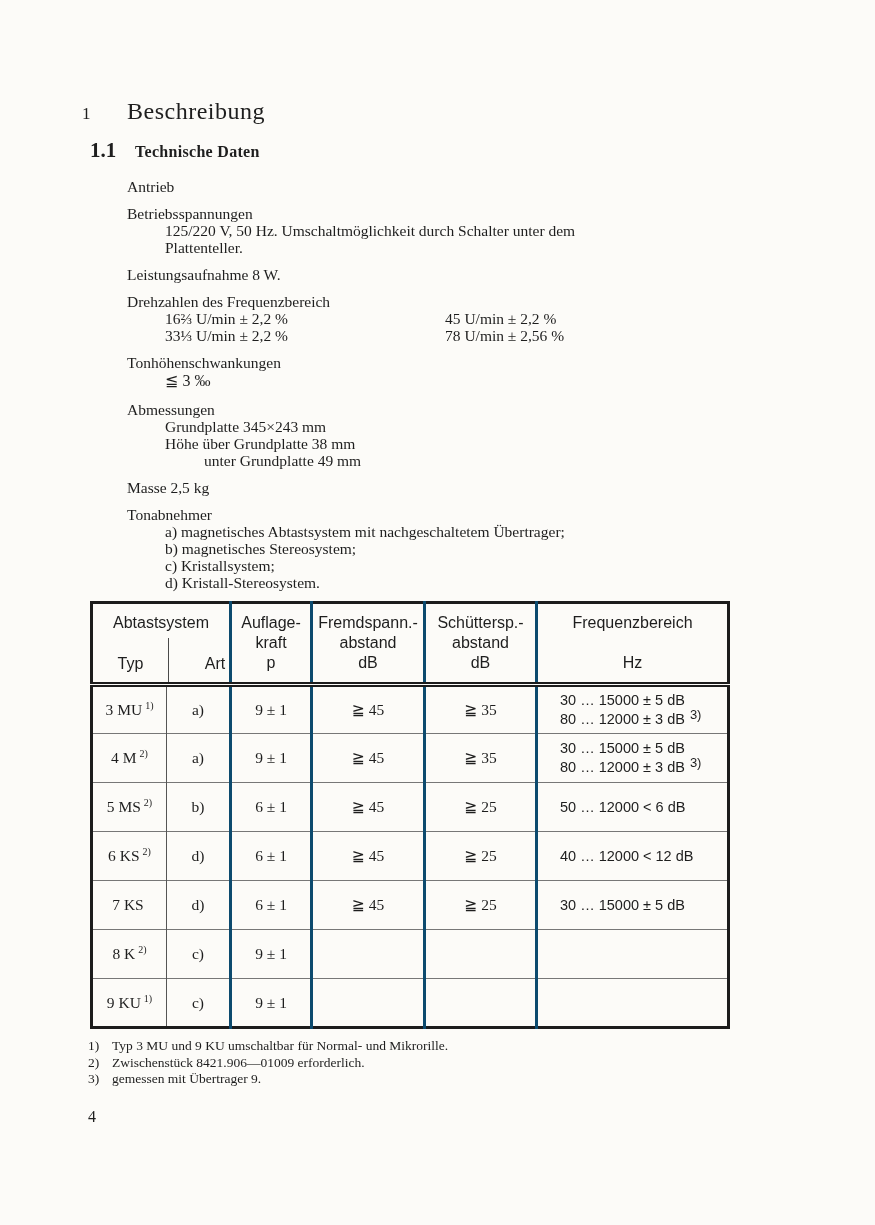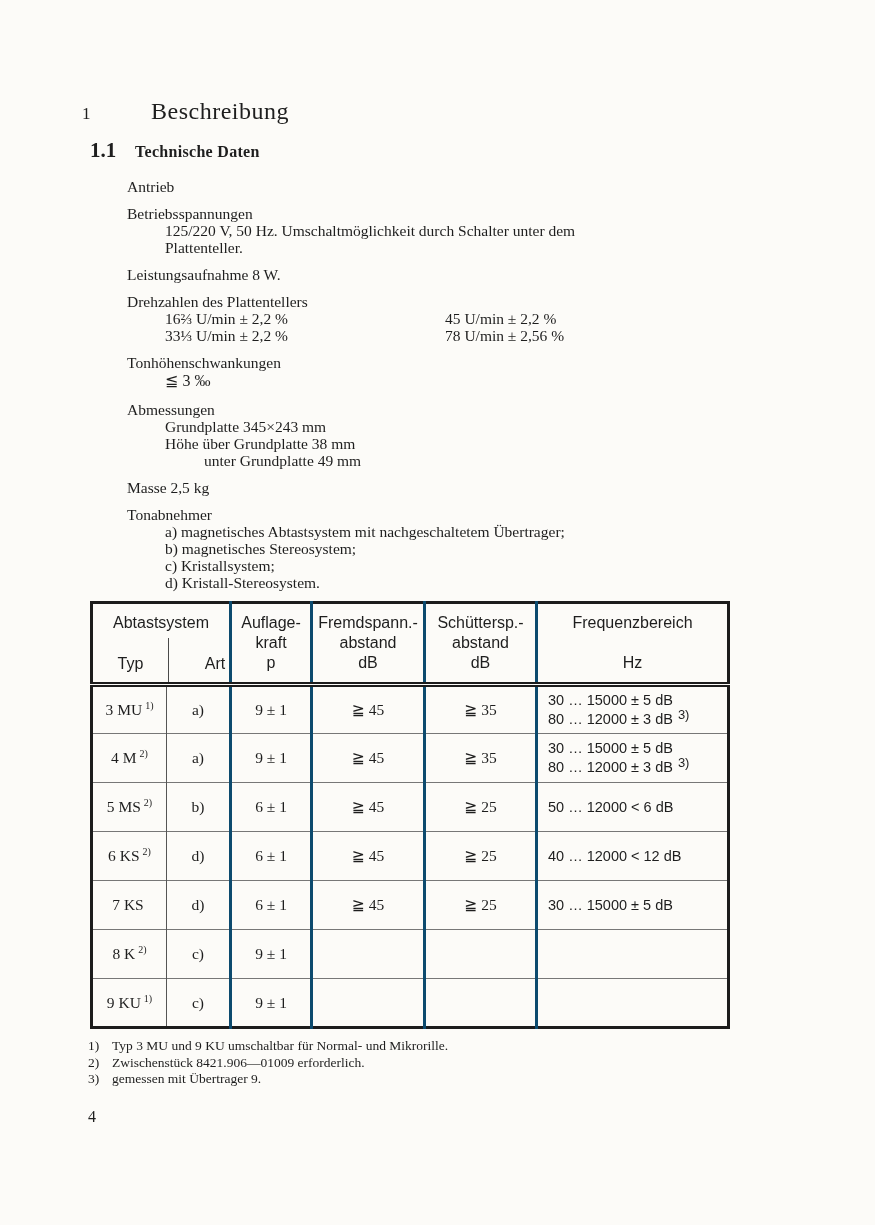--- a/index.html
+++ b/index.html
@@ -7,21 +7,21 @@
   body { font-family: "Liberation Serif", "DejaVu Serif", serif; color: #1e1e1e; }
   .page {
     position: relative; width: 875px; height: 1225px;
     background: #fcfbf8; overflow: hidden;
   }
   .content { padding: 98px 88px 0 82px; }
 
   
   .h1 { display: flex; align-items: baseline; margin-bottom: 13px; }
   .h1-num { font-size: 17px; width: 45px; }
-  .h1-title { font-size: 24px; letter-spacing: 0.5px; margin-left: 24px; }
+  .h1-title { font-size: 24px; letter-spacing: 0.5px; }
   .h2 { display: flex; align-items: baseline; font-weight: bold; margin-bottom: 15px; }
   .h2-num { font-size: 21px; width: 45px; margin-left: 8px; }
   .h2-title { font-size: 16px; letter-spacing: 0.3px; }
 
   
   .spec { margin-bottom: 10px; font-size: 15.5px; line-height: 17px; }
   .lbl { margin-left: 45px; }
   .ind1 { margin-left: 83px; }
   .ind2 { margin-left: 122px; }
   .speed-row { display: flex; margin-left: 83px; }
@@ -46,21 +46,21 @@
   .group-sub { display: flex; gap: 33px; }
   .sub-typ { width: 75px; text-align: center; }
   .sub-art { flex: 1; text-align: center; }
   .typ-art-divider { position: absolute; left: 75px; top: 34px; bottom: 0;
        width: 1px; background: #4a4a4a; }
   .h-mid { height: 20px; }
   .body-row td { height: 49px; border-top: 1px solid #777;
        font-size: 15.5px; text-align: center; vertical-align: middle; }
   .body-row:first-of-type td { border-top: none; }
   td.c-art { border-left: 1px solid #555; }
-  td.c-freq { text-align: left; }
+  td.c-freq { text-align: left; padding-left: 12px; }
   sup.fnm { font-size: 10px; margin-left: 3px; }
   .freq-wrap { display: flex; align-items: center; gap: 5px; padding-left: 10px;
        font-family: "Liberation Sans", "DejaVu Sans", sans-serif; font-size: 14.5px; }
   .freq-lines { text-align: left; line-height: 19px; }
   .freq-fn { font-size: 13px; margin-top: 8px; }
 
   
   .footnotes { margin-top: 9px; margin-left: 6px; font-size: 13.5px; line-height: 16.5px; }
   .fn { display: flex; }
   .fn-marker { width: 24px; }
@@ -90,21 +90,21 @@
       <div class="lbl">Betriebsspannungen</div>
       <div class="ind1">125/220 V, 50 Hz. Umschaltmöglichkeit durch Schalter unter dem</div>
       <div class="ind1">Plattenteller.</div>
     </div>
 
     <div class="spec">
       <div class="lbl">Leistungsaufnahme 8 W.</div>
     </div>
 
     <div class="spec">
-      <div class="lbl">Drehzahlen des Plattentellers</div>
+      <div class="lbl">Drehzahlen des Frequenzbereich</div>
       <div class="speed-row">
         <span class="speed-left">16⅔ U/min  ±  2,2 %</span>
         <span>45 U/min  ±  2,2 %</span>
       </div>
       <div class="speed-row">
         <span class="speed-left">33⅓ U/min  ±  2,2 %</span>
         <span>78 U/min  ±  2,56 %</span>
       </div>
     </div>
 

